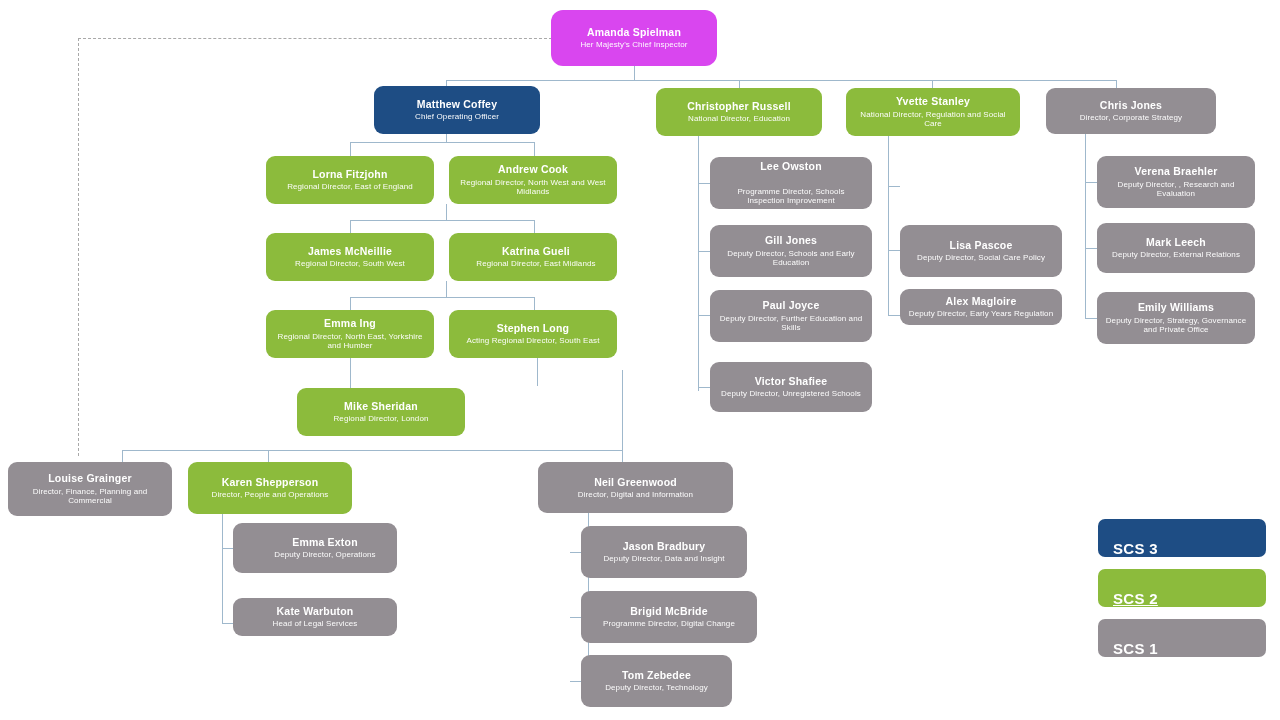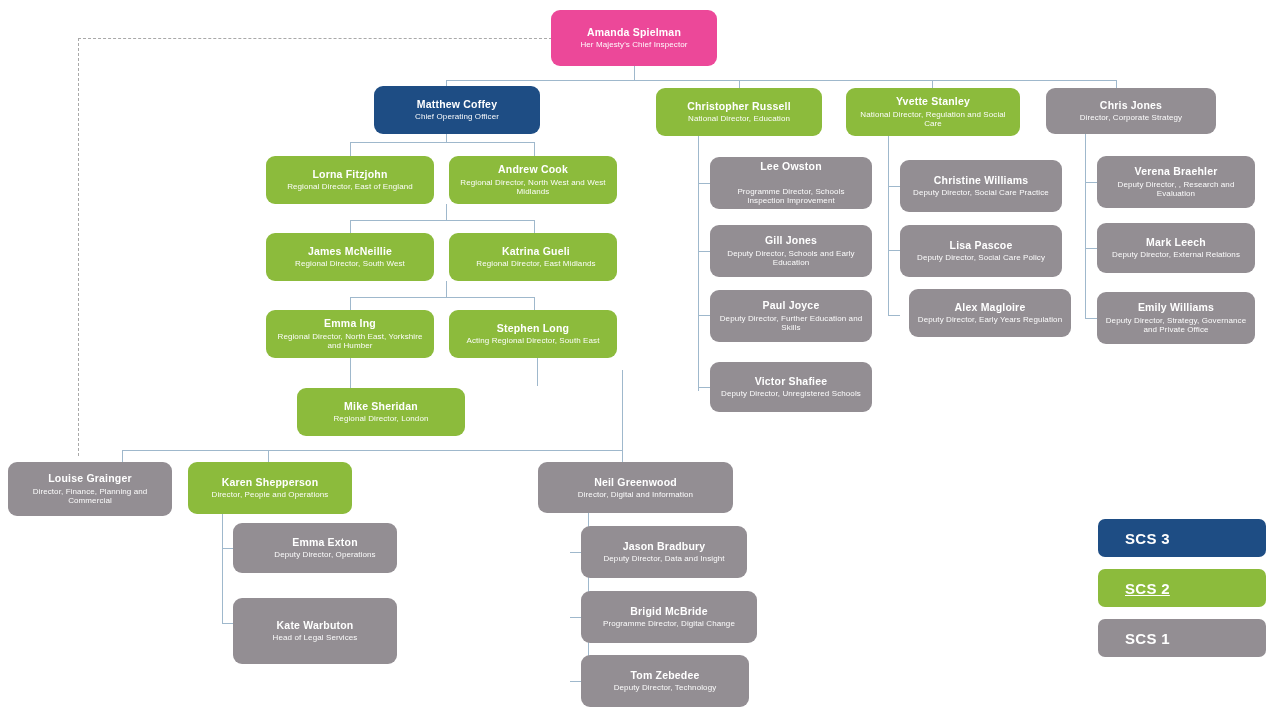--- a/index.html
+++ b/index.html
@@ -42,38 +42,38 @@
     font-weight: bold;
     font-size: 10.5px;
     letter-spacing: .2px;
     margin-bottom: 2px;
   }
   .node .ttl {
     font-size: 8px;
     letter-spacing: .1px;
     opacity: .97;
   }
-  .lvl-top  { background: #ec4899; }
+  .lvl-top  { background: #d946ef; border-radius: 12px; }
   .lvl-scs3 { background: #1e4d84; }
   .lvl-scs2 { background: #8cbb3c; }
   .lvl-scs1 { background: #938e93; }
 
   
   .legend-item {
     position: absolute;
     left: 1098px;
     width: 168px;
     height: 38px;
     border-radius: 7px;
     display: flex;
-    align-items: center;
+    align-items: flex-end;
     color: #ffffff;
     font-weight: bold;
     font-size: 15px;
-    padding-left: 27px;
+    padding-left: 15px;
     letter-spacing: .3px;
   }
 </style>
 </head>
 <body>
 
 <div id="chart">
 
   <div class="dash-h" style="left:78px; top:38px; width:474px;"></div>
   <div class="dash-v" style="left:78px; top:38px; height:418px;"></div>
@@ -200,29 +200,25 @@
   </div>
   <div class="node lvl-scs1" style="left:710px; top:290px; width:162px; height:52px;">
     <span class="nm">Paul Joyce</span>
     <span class="ttl">Deputy Director, Further Education and Skills</span>
   </div>
   <div class="node lvl-scs1" style="left:710px; top:362px; width:162px; height:50px;">
     <span class="nm">Victor Shafiee</span>
     <span class="ttl">Deputy Director, Unregistered Schools</span>
   </div>
 
-  <div class="node lvl-scs1" style="left:900px; top:160px; width:162px; height:52px;">
-    <span class="nm">Christine Williams</span>
-    <span class="ttl">Deputy Director, Social Care Practice</span>
-  </div>
   <div class="node lvl-scs1" style="left:900px; top:225px; width:162px; height:52px;">
     <span class="nm">Lisa Pascoe</span>
     <span class="ttl">Deputy Director, Social Care Policy</span>
   </div>
-  <div class="node lvl-scs1" style="left:900px; top:289px; width:162px; height:48px;margin-left:9px;">
+  <div class="node lvl-scs1" style="left:900px; top:289px; width:162px; height:36px;">
     <span class="nm">Alex Magloire</span>
     <span class="ttl">Deputy Director, Early Years Regulation</span>
   </div>
 
   <div class="node lvl-scs1" style="left:1097px; top:156px; width:158px; height:52px;">
     <span class="nm">Verena Braehler</span>
     <span class="ttl">Deputy Director, , Research and Evaluation</span>
   </div>
   <div class="node lvl-scs1" style="left:1097px; top:223px; width:158px; height:50px;">
     <span class="nm">Mark Leech</span>
@@ -243,34 +239,34 @@
   </div>
   <div class="node lvl-scs1" style="left:538px; top:462px; width:195px; height:51px;">
     <span class="nm">Neil Greenwood</span>
     <span class="ttl">Director, Digital  and Information</span>
   </div>
 
   <div class="node lvl-scs1" style="left:233px; top:523px; width:164px; height:50px;padding-left:28px;">
     <span class="nm">Emma Exton</span>
     <span class="ttl">Deputy Director, Operations</span>
   </div>
-  <div class="node lvl-scs1" style="left:233px; top:598px; width:164px; height:66px;">
+  <div class="node lvl-scs1" style="left:233px; top:598px; width:164px; height:38px;">
     <span class="nm">Kate Warbuton</span>
     <span class="ttl">Head of Legal Services</span>
   </div>
 
   <div class="node lvl-scs1" style="left:581px; top:526px; width:166px; height:52px;">
     <span class="nm">Jason Bradbury</span>
     <span class="ttl">Deputy Director, Data and Insight</span>
   </div>
   <div class="node lvl-scs1" style="left:581px; top:591px; width:176px; height:52px;">
     <span class="nm">Brigid McBride</span>
     <span class="ttl">Programme Director, Digital Change</span>
   </div>
-  <div class="node lvl-scs1" style="left:581px; top:655px; width:168px; height:52px;">
+  <div class="node lvl-scs1" style="left:581px; top:655px; width:151px; height:52px;">
     <span class="nm">Tom Zebedee</span>
     <span class="ttl">Deputy Director, Technology</span>
   </div>
 
   <div class="legend-item lvl-scs3" style="top:519px;">
     <span>SCS 3</span>
   </div>
   <div class="legend-item lvl-scs2" style="top:569px;text-decoration:underline;">
     <span>SCS 2</span>
   </div>

